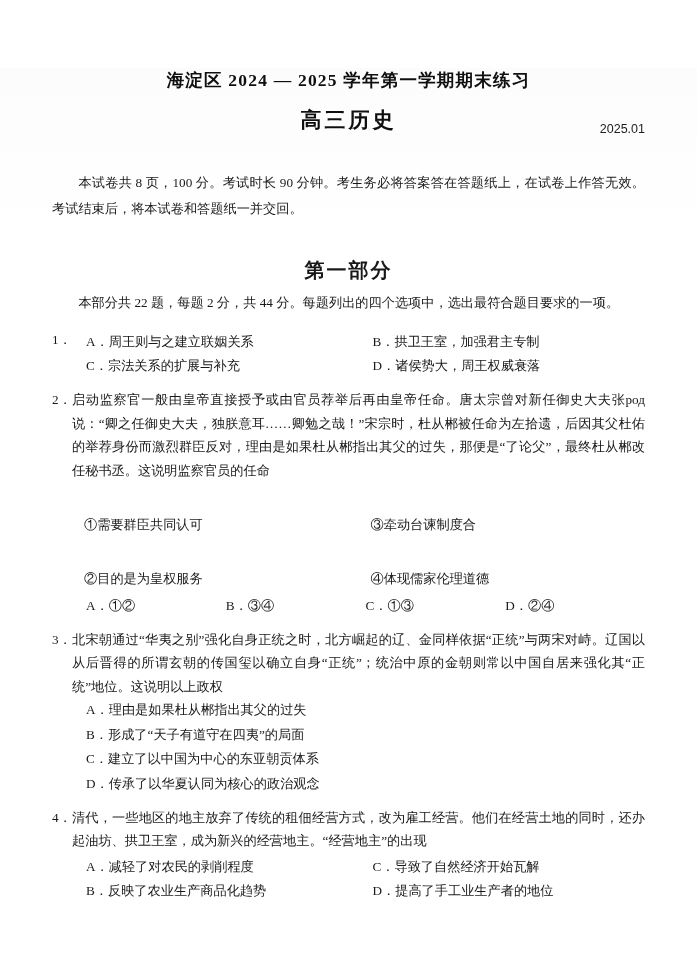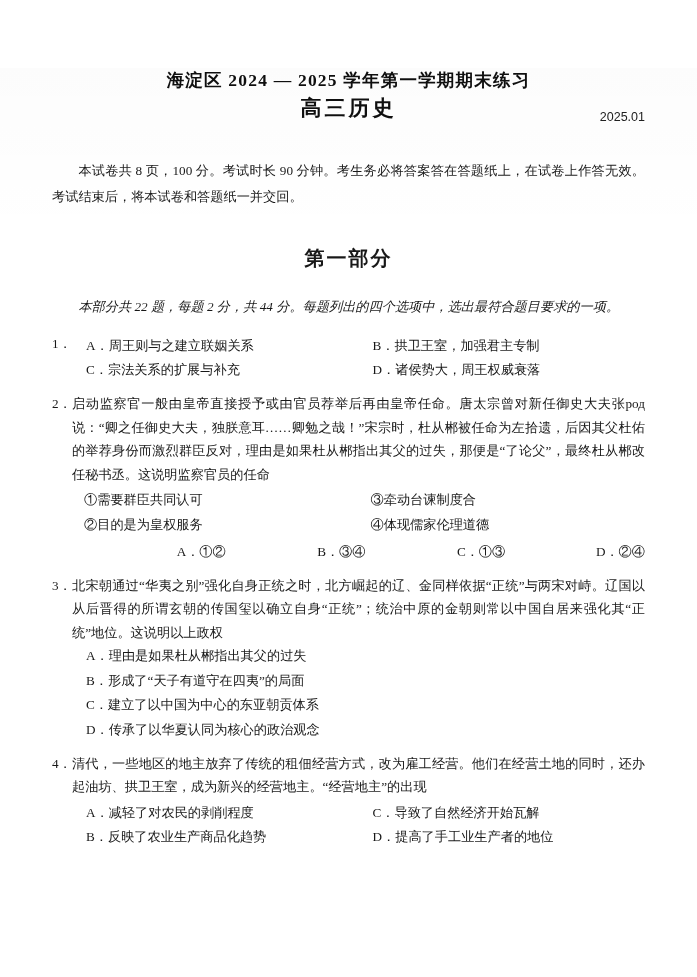--- a/index.html
+++ b/index.html
@@ -30,21 +30,21 @@
   .header-title {
     text-align: center;
     font-size: 17.5px;
     font-weight: bold;
     letter-spacing: 1.2px;
     margin-top: 68px;
     color: #111;
   }
   .subject-row {
     position: relative;
-    margin-top: 2px;
+    margin-top: 14px;
     height: 30px;
   }
   .subject {
     text-align: center;
     font-size: 21px;
     font-weight: bold;
     letter-spacing: 3px;
     color: #111;
   }
   .exam-date {
@@ -64,26 +64,25 @@
     color: #1b1b1b;
   }
   .part-title {
     text-align: center;
     font-size: 20px;
     font-weight: bold;
     letter-spacing: 2px;
     margin-top: 36px;
   }
   .part-desc {
-    margin-top: 22px;
+    margin-top: 6px;
     font-size: 13.2px;
     line-height: 1.9;
     text-indent: 2em;
     text-align: justify;
-    font-style: italic;
   }
   .questions {
     margin-top: 12px;
   }
   .q {
     display: flex;
     margin-top: 10px;
     font-size: 13.2px;
     line-height: 1.78;
   }
@@ -108,26 +107,26 @@
     box-sizing: border-box;
     padding-left: 14px;
     line-height: 1.85;
   }
   .opt-full {
     padding-left: 14px;
     line-height: 1.85;
   }
   .opts-numbered .opt-half {
     padding-left: 12px;
+    margin-top: 29px;
   }
   .opts-abcd-row {
     display: flex;
     margin-top: 3px;
     padding-left: 14px;
-    text-align: right;
   }
   .opts-abcd-row .cell {
     width: 25%;
   }
 </style>
 </head>
 <body>
 
 <div class="page">
 

